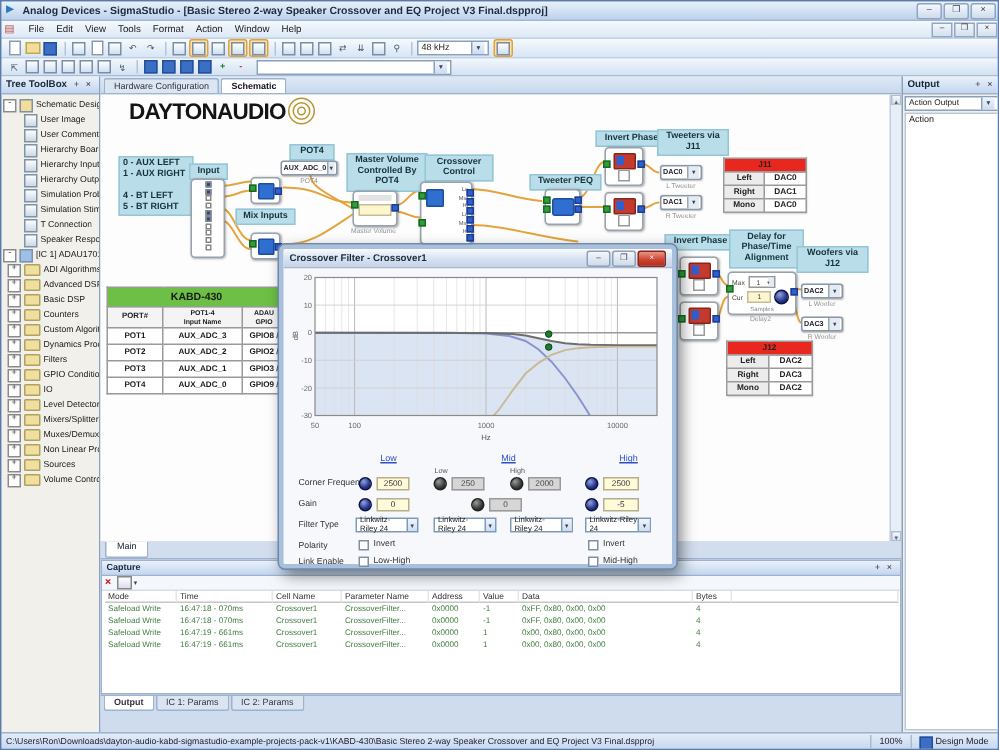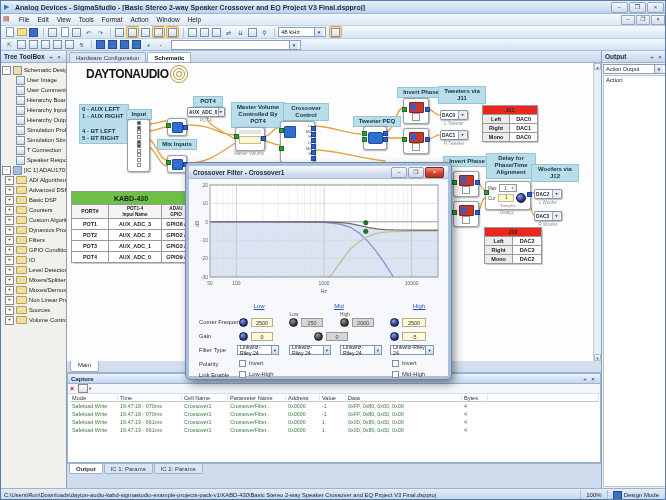--- a/index.html
+++ b/index.html
@@ -96,21 +96,21 @@
   .chd{font-size:5.6px;color:#333;border-bottom:1px solid #c6c6c6;border-right:1px solid #e6e6e6;padding:1px 2px;height:8px;box-sizing:border-box;white-space:nowrap;overflow:hidden;}
   .ccell{font-size:5.4px;color:#3e7c3e;padding:1px 2px;height:8px;box-sizing:border-box;white-space:nowrap;overflow:hidden;}
   #btabs{position:absolute;left:0;top:412px;width:534px;height:13px;background:#cfdcee;display:flex;align-items:flex-start;padding-left:2px;box-sizing:border-box;border-top:1px solid #9db2ce;}
   .btab{font-size:6px;padding:1px 6px;border:1px solid #9db2ce;border-top:none;border-radius:0 0 2px 2px;background:#dbe5f2;color:#334;margin-right:1px;height:10px;box-sizing:border-box;line-height:8px;}
   .btab.act{background:#fff;font-weight:bold;}
   
   #statusbar{left:0;top:487px;width:666px;height:13px;background:linear-gradient(#e3edf9,#c2d4ec);border-top:1px solid #9db2ce;display:flex;align-items:center;padding:0 3px;box-sizing:border-box;}
   #statusbar .path{font-size:5.8px;color:#223;white-space:nowrap;overflow:hidden;flex:1;}
   .sseg{font-size:6px;color:#223;border-left:1px solid #a8bbd2;padding:0 5px;display:flex;align-items:center;height:10px;}
   .logo{position:absolute;left:19px;top:2px;display:flex;align-items:center;z-index:2;}
-  .logo .lt{font-size:12px;font-weight:bold;letter-spacing:-0.5px;color:#141414;}
+  .logo .lt{font-size:15px;font-weight:bold;letter-spacing:-0.5px;color:#141414;}
   .swirl{width:16px;height:16px;border:1.6px solid #b5962f;border-radius:50%;margin-left:1px;position:relative;}
   .swirl:before{content:"";position:absolute;left:2px;top:2px;right:2px;bottom:2px;border:1.4px solid #b5962f;border-radius:50%;}
   .swirl:after{content:"";position:absolute;left:5px;top:5px;right:5px;bottom:5px;border:1.2px solid #b5962f;border-radius:50%;}
 </style>
 </head>
 <body>
 
 <div id="app">
 
   <div id="titlebar" class="abs">

